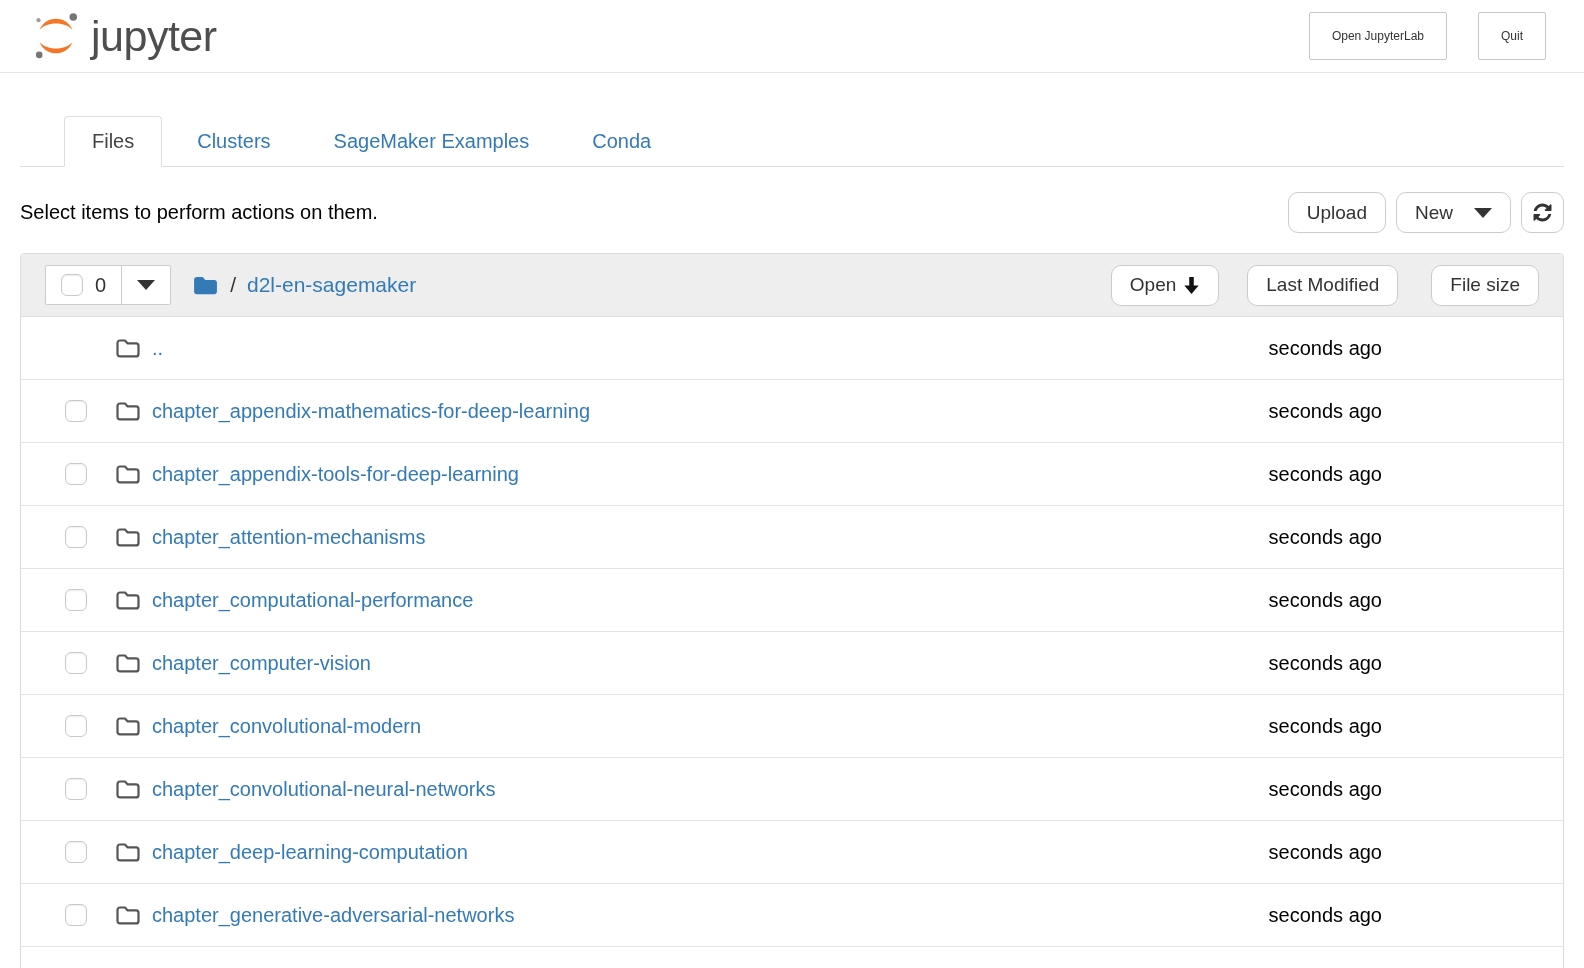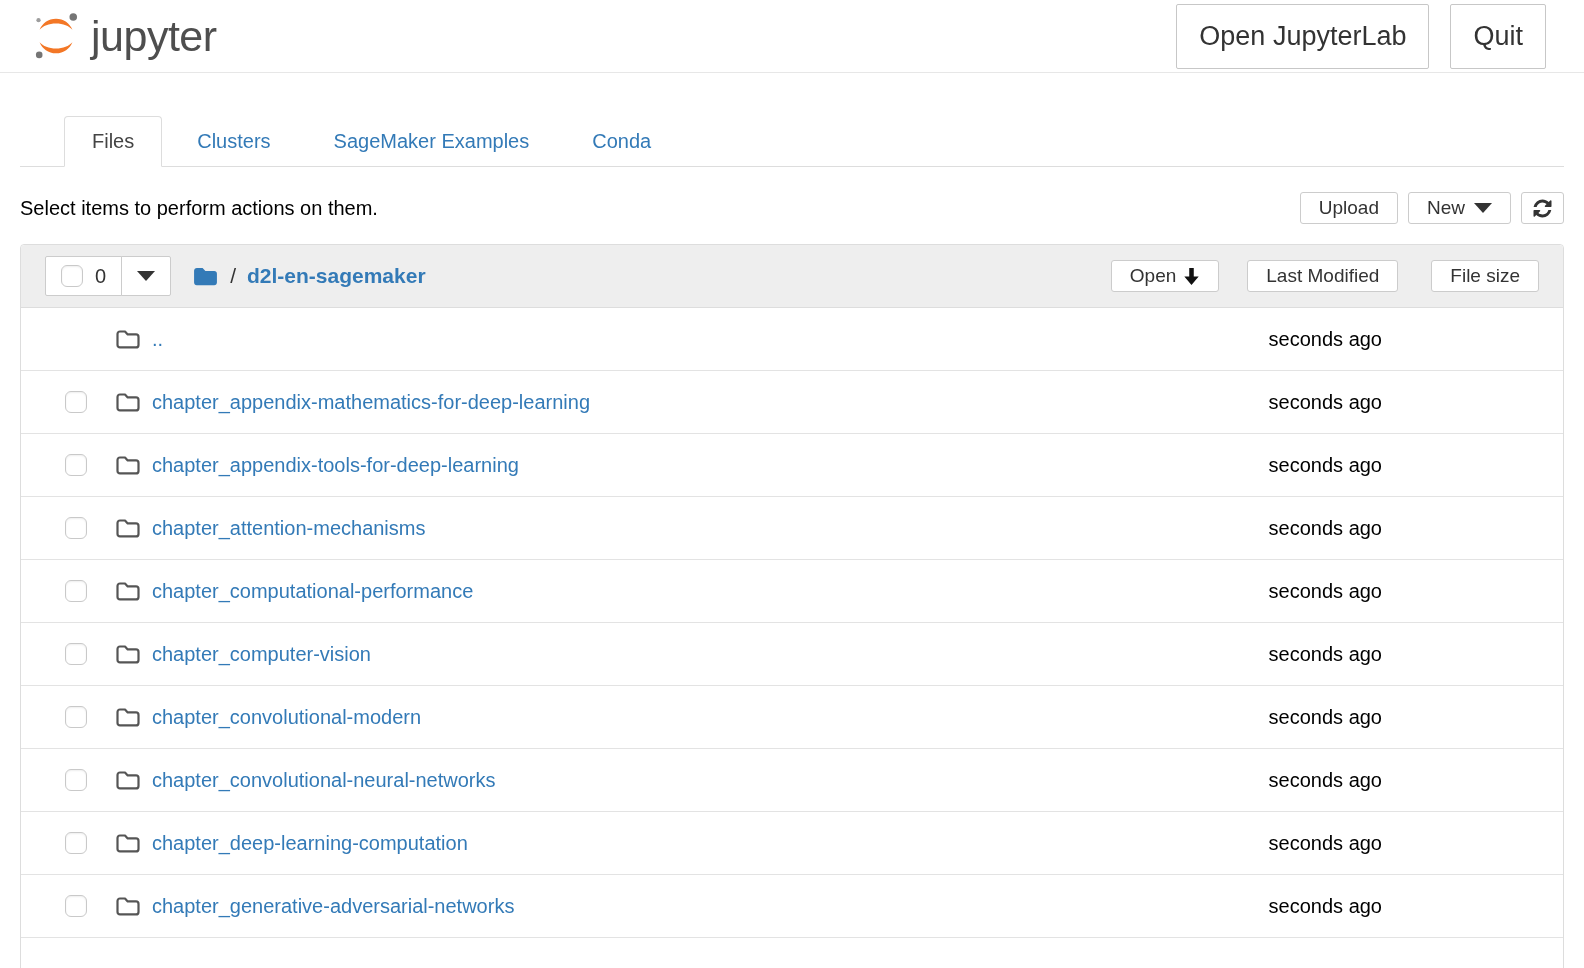--- a/index.html
+++ b/index.html
@@ -16,25 +16,25 @@
     height: 73px; display: flex; align-items: center;
     padding: 0 38px 0 30px; border-bottom: 1px solid #e7e7e7;
     background: #fff;
   }
   .logo { display: flex; align-items: center; cursor: pointer; }
   .logo-text {
     font-size: 43px; color: #4e4e4e; margin-left: 9px; letter-spacing: -0.5px;
   }
   .header-spacer { flex: 1; }
   .hdr-btn {
-    font-family: inherit; font-size: 27px; color: #333; background: #fff;
+    font-family: inherit; font-size: 12px; color: #333; background: #fff;
     border: 1px solid #c7c7c7; border-radius: 2px; padding: 16px 22px;
     cursor: pointer;
   }
-  .hdr-btn + .hdr-btn { margin-left: 21px; }
+  .hdr-btn + .hdr-btn { margin-left: 31px; }
 
   
   .main { padding: 0 20px; }
 
   
   .tab-bar {
     list-style: none; display: flex; margin-top: 43px;
     border-bottom: 1px solid #ddd;
     padding-left: 44px;
   }
@@ -49,25 +49,25 @@
   }
 
   
   .actions-row {
     margin-top: 25px; display: flex; align-items: center;
   }
   .hint { font-size: 20px; color: #000; }
   .actions-buttons { margin-left: auto; display: flex; align-items: center; }
   .btn {
     font-family: inherit; font-size: 19px; color: #333; background: #fff;
-    border: 1px solid #ccc; border-radius: 3px; height: 32px;
+    border: 1px solid #ccc; border-radius: 10px; height: 41px;
     padding: 0 18px; cursor: pointer; display: inline-flex;
     align-items: center; justify-content: center;
   }
-  .actions-buttons .btn + .btn { margin-left: 10px; }
+  .actions-buttons .btn + .btn { margin-left: 10px; gap: 12px; }
   .caret {
     display: inline-block; width: 0; height: 0;
     border-left: 9px solid transparent; border-right: 9px solid transparent;
     border-top: 10px solid #333;
   }
   .new-btn .caret { margin-left: 9px; }
   .refresh-btn { width: 43px; padding: 0; }
 
   
   .list-container {
@@ -88,21 +88,21 @@
   .select-count { font-size: 20px; color: #333; margin-left: 12px; }
   input[type="checkbox"] {
     appearance: none; -webkit-appearance: none;
     width: 22px; height: 22px; background: #fff;
     border: 1.5px solid #c9c9c9; border-radius: 6px;
     box-shadow: inset 0 1px 2px rgba(0,0,0,0.07);
     cursor: pointer; flex: none;
   }
   .breadcrumb { display: flex; align-items: center; margin-left: 21px; }
   .breadcrumb .sep { font-size: 21px; color: #333; margin: 0 11px; }
-  .breadcrumb-current { font-size: 21px; font-weight: bold; color: #337ab7; cursor: pointer; }
+  .breadcrumb-current { font-size: 21px; font-weight: normal; color: #337ab7; cursor: pointer; }
   .sort-name-btn { margin-left: auto; }
   .sort-name-btn svg { margin-left: 7px; }
   .sort-lastmod-btn { margin-left: 28px; }
   .sort-size-btn { margin-left: 33px; }
 
   
   .file-row {
     height: 63px; display: flex; align-items: center;
     padding-left: 44px; border-bottom: 1px solid #e3e3e3; background: #fff;
   }

